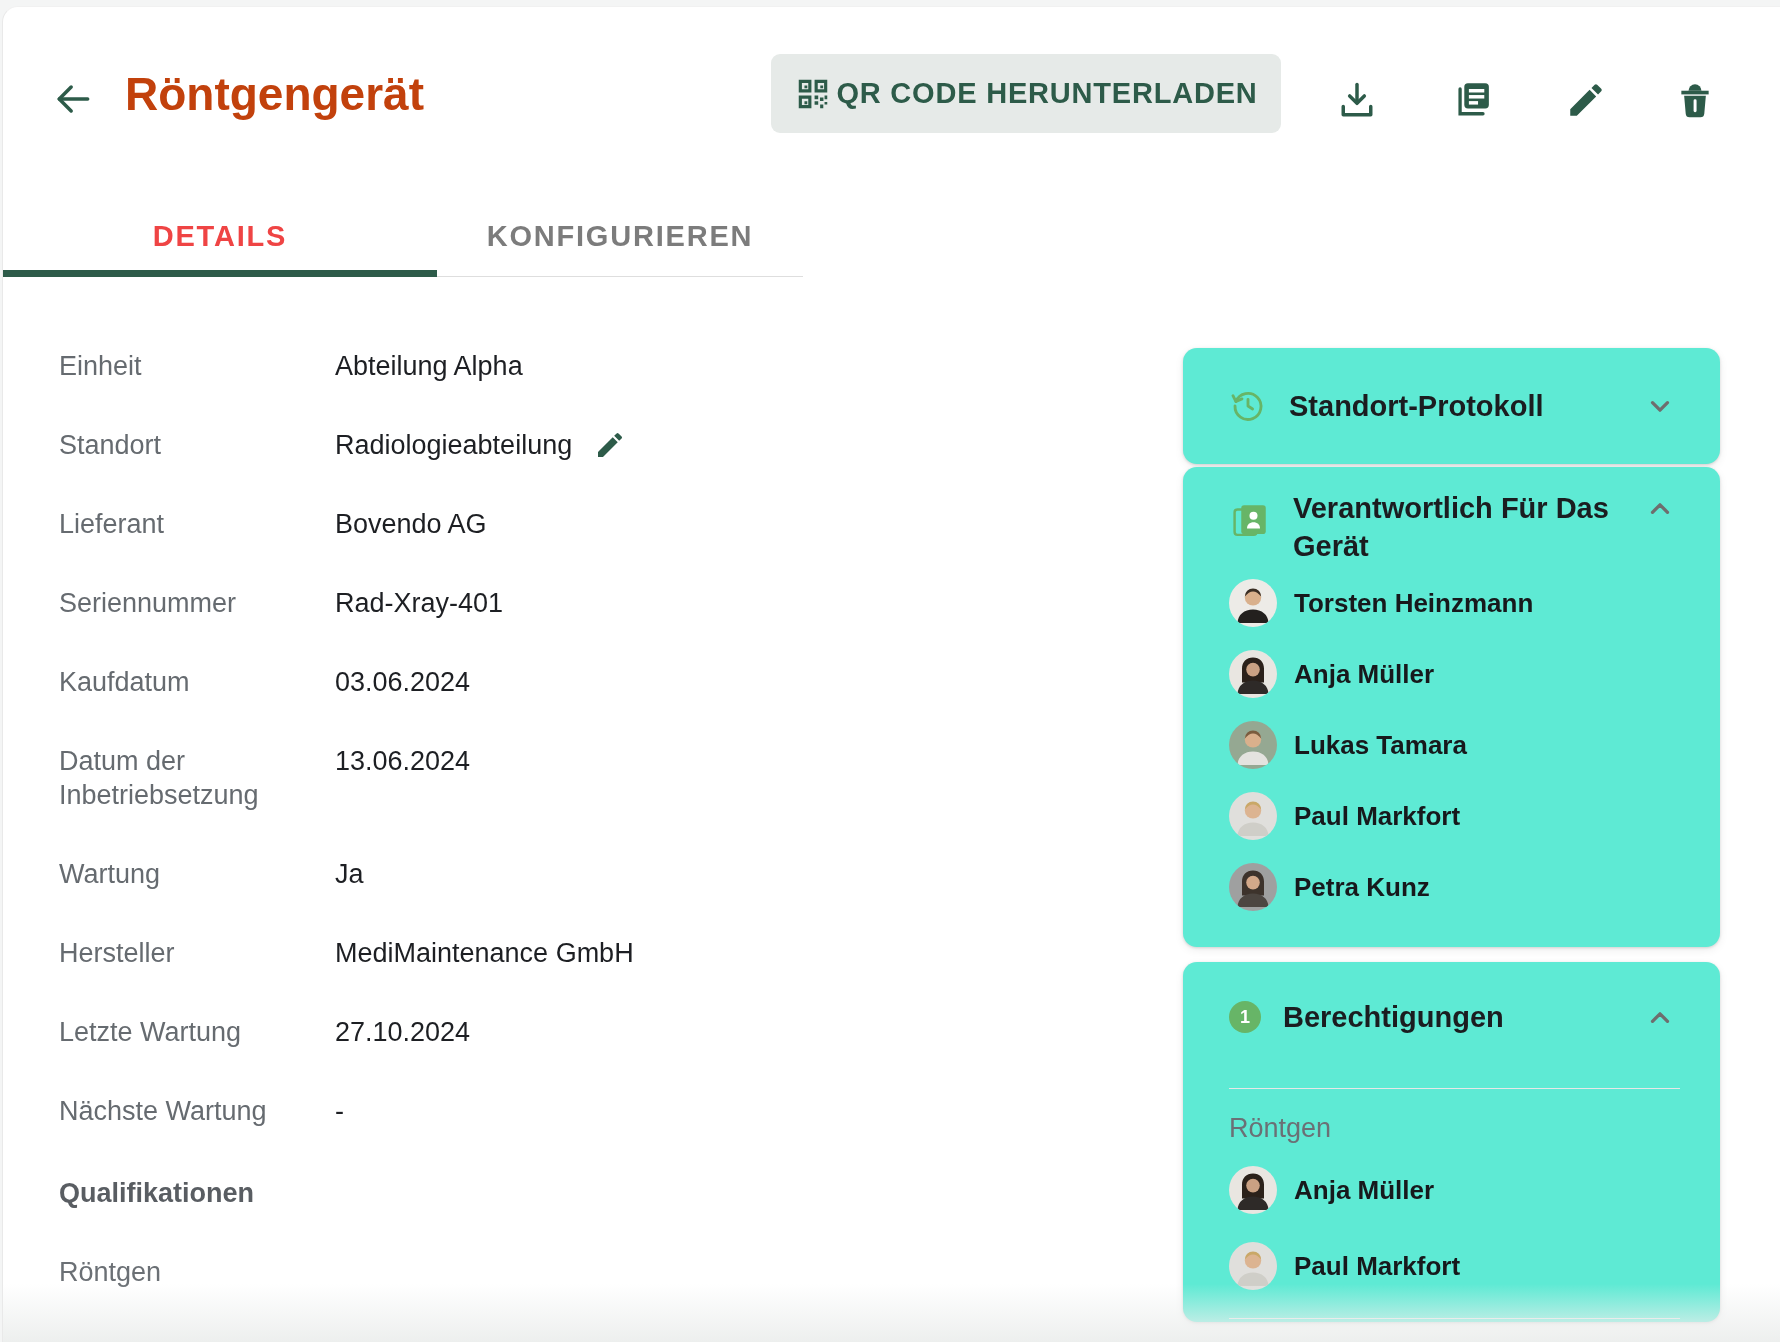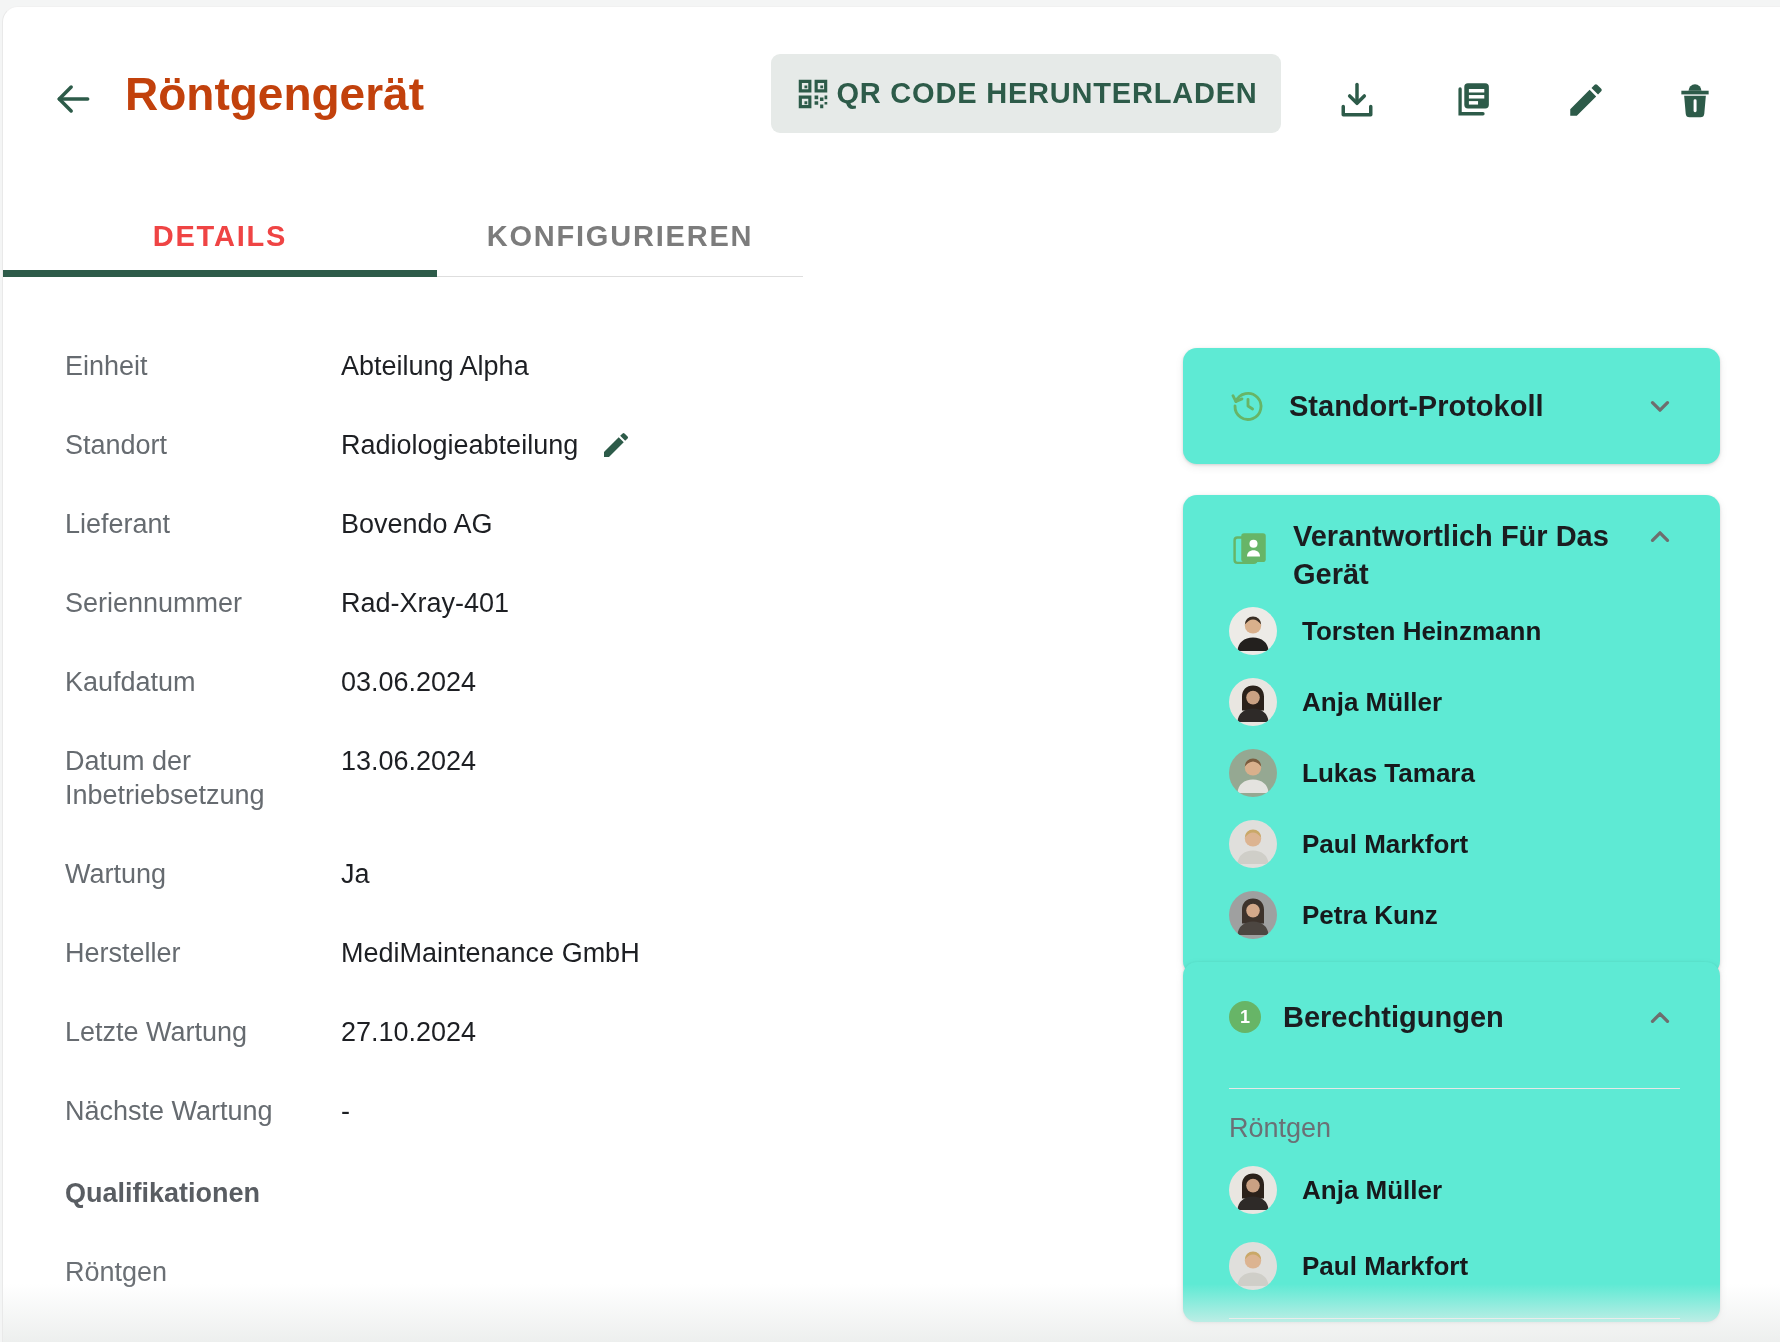--- a/index.html
+++ b/index.html
@@ -22,47 +22,47 @@
   
   .tabs { position:absolute; left:0; top:190px; width:800px; height:80px;
           display:flex; border-bottom:1px solid #dedede; }
   .tab { display:flex; align-items:center; justify-content:center; font-size:29px;
          font-weight:bold; letter-spacing:1.8px; cursor:pointer; position:relative; }
   .tab.t1 { width:434px; color:#ef4444; }
   .tab.t2 { width:366px; color:#7c7c7c; }
   .tab.t1::after { content:""; position:absolute; left:0; right:0; bottom:-1px;
                    height:7px; background:#2d5b49; }
   
-  .details { position:absolute; left:62px; top:342px; width:620px; }
+  .details { position:absolute; left:56px; top:342px; width:620px; }
   .drow { display:flex; align-items:flex-start; margin-bottom:45px; }
   .dlabel { width:276px; flex:none; font-size:27px; line-height:34px; color:#666b70; }
   .dvalue { font-size:27px; line-height:34px; color:#1d1f23; display:flex;
             align-items:center; gap:22px; }
   .qual-head { margin-top:48px; font-size:27px; line-height:34px; font-weight:bold;
                color:#595d62; }
   .qual-item { margin-top:45px; font-size:27px; line-height:34px; color:#6b7075; }
   .inline-edit { width:32px; height:32px; cursor:pointer; display:inline-flex; }
   
   .card { position:absolute; left:1180px; width:537px; background:#5eead4; border-radius:14px;
           box-shadow:0 1px 3px rgba(0,0,0,.14), 0 3px 10px rgba(0,0,0,.07); }
   .card1 { top:341px; height:116px; display:flex; align-items:center;
            padding:0 40px 0 46px; }
-  .card2 { top:460px; height:480px; padding:22px 40px 0 46px;margin-top:28px; }
+  .card2 { top:460px; height:480px; padding:22px 40px 0 46px; }
   .card3 { top:955px; height:360px; padding:36px 40px 0 46px; }
   .card-head { display:flex; align-items:flex-start; cursor:pointer; }
   .card1 .card-head { flex:1; align-items:center; }
   .card-title { font-size:29px; font-weight:bold; color:#1b1d20; line-height:38px;
                 margin-left:22px; flex:1; }
   .chev { width:40px; height:40px; flex:none; display:flex; align-items:center;
           justify-content:center; cursor:pointer; margin-left:8px; }
   .count-badge { width:32px; height:32px; border-radius:50%; background:#67b567;
                  color:#fff; font-size:18px; font-weight:bold; display:flex;
                  align-items:center; justify-content:center; margin-top:3px; flex:none; }
   .people { margin-top:14px; }
-  .prow { display:flex; align-items:center; height:48px; margin-bottom:23px;gap:8px; }
+  .prow { display:flex; align-items:center; height:48px; margin-bottom:23px; }
   .pname { font-size:26px; font-weight:bold; color:#17191c; margin-left:17px; }
   .avatar { width:48px; height:48px; border-radius:50%; overflow:hidden; flex:none;
             background:var(--bg); }
   .avatar svg { width:100%; height:100%; display:block; }
   .v1{--bg:#edebe7;--hair:#3a2e24;--skin:#d9b08c;--shirt:#23201e}
   .v2{--bg:#e9e6e1;--hair:#2b211a;--skin:#caa183;--shirt:#2e2a28}
   .v3{--bg:#95a892;--hair:#7a5c3e;--skin:#d9b08c;--shirt:#e4e3df}
   .v4{--bg:#e0dfdc;--hair:#c9a868;--skin:#dcb491;--shirt:#cfcec8}
   .v5{--bg:#9fa0a0;--hair:#3d332c;--skin:#d3a98a;--shirt:#4c4641}
   .divider { height:1px; background:#e7e7e7; }

